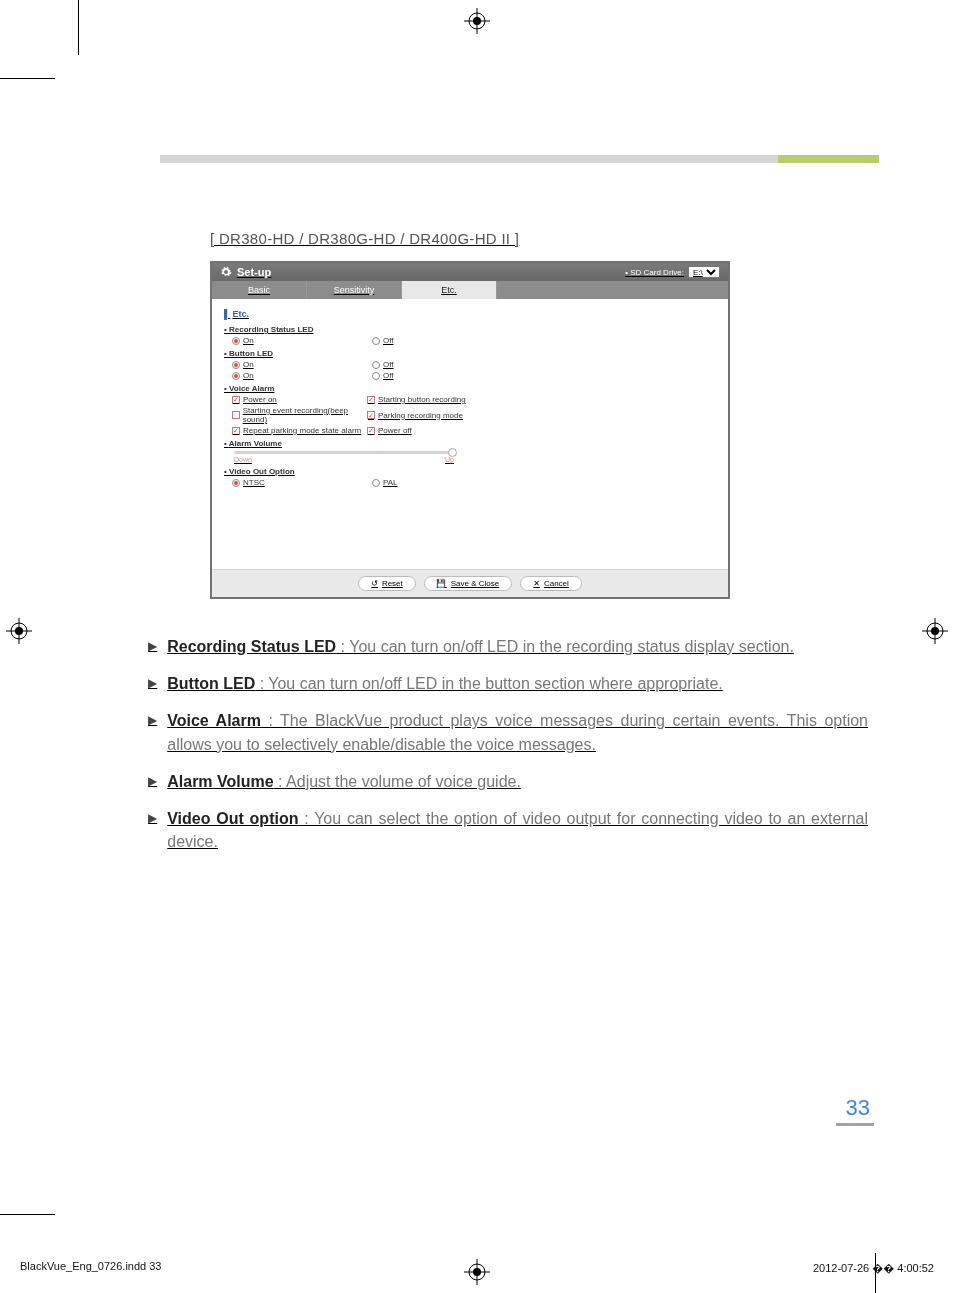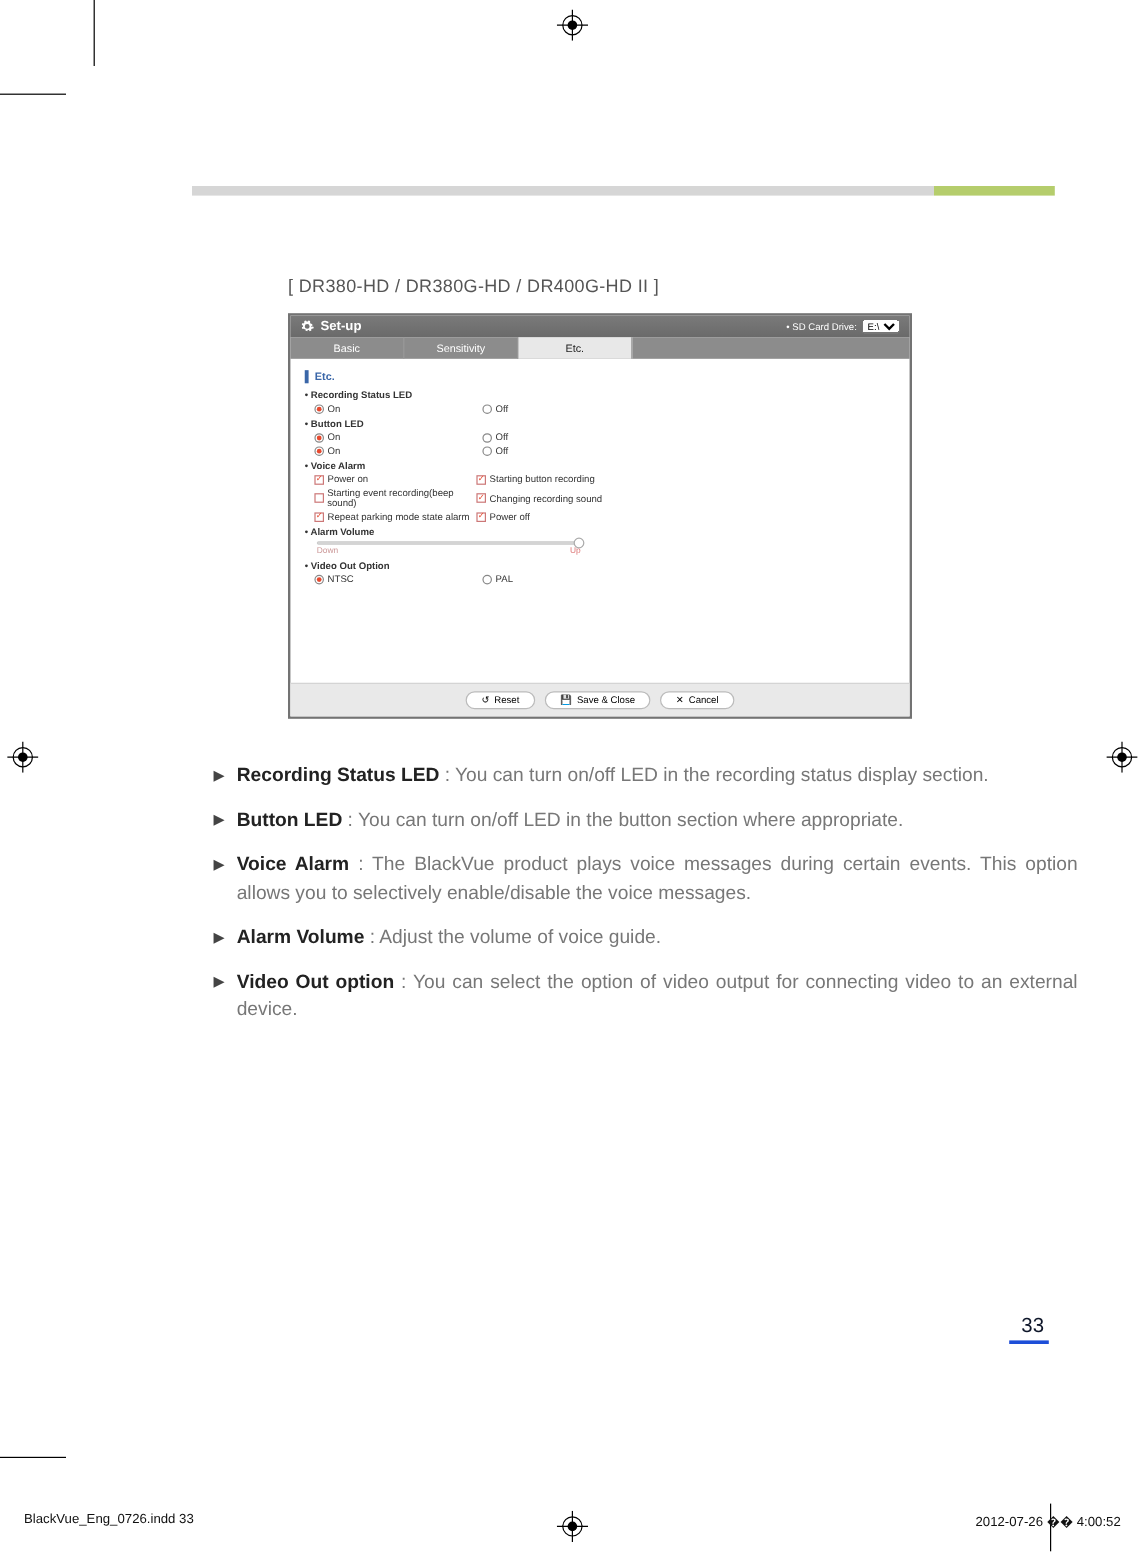--- a/index.html
+++ b/index.html
@@ -19,21 +19,21 @@
   .reg-right { right: 6px; top: 618px; }
 
   .crop-line { position: absolute; background: #000; }
   .crop-tl-v { left: 78px; top: 0; width: 1px; height: 55px; }
   .crop-tl-h { left: 0; top: 78px; width: 55px; height: 1px; }
   .crop-bl-h { left: 0; bottom: 78px; width: 55px; height: 1px; } 
   .crop-br-v { right: 78px; bottom: 0; width: 1px; height: 40px; }
 
   .topbar { position: absolute; left: 160px; right: 75px; top: 155px; height: 8px; background: linear-gradient(to right, #d6d6d6 86%, #b5cd6c 86%); }
 
-  .content { position: absolute; left: 178px; top: 200px; width: 720px; }
+  .content { position: absolute; left: 148px; top: 200px; width: 720px; text-decoration: underline; }
   .model-label { font-size: 15px; color: #555; margin: 30px 0 14px 62px; letter-spacing: .3px; }
 
   
   .shot {
     margin-left: 62px;
     width: 520px;
     border: 2px solid #737373;
     font-family: "Segoe UI", Tahoma, sans-serif;
     background: #fff;
   }
@@ -80,21 +80,21 @@
   .shot-footer { background: #e9e9e9; border-top: 1px solid #d4d4d4; padding: 6px; display: flex; justify-content: center; gap: 8px; }
   .sbtn { background: #fff; border: 1px solid #bbb; border-radius: 9px; font-size: 8px; padding: 2px 12px; display: inline-flex; align-items: center; gap: 4px; cursor: pointer; }
 
   
   .desc-list { margin-top: 36px; font-size: 16px; color: #777; line-height: 1.45; }
   .desc-item { display: flex; margin-bottom: 14px; text-align: justify; }
   .desc-item .arrow { color: #444; margin-right: 10px; font-size: 12px; padding-top: 3px; }
   .desc-item .txt { flex: 1; }
   .desc-item strong { color: #222; font-weight: 600; }
 
-  .page-num { position: absolute; right: 80px; top: 1095px; color: #0f172a; font-size: 17px; border-bottom: 3px solid #1d4ed8; padding: 0 4px 2px 10px; }
+  .page-num { position: absolute; right: 80px; top: 1095px; color: #3b82f6; font-size: 22px; border-bottom: 3px solid #a3a3a3; padding: 0 4px 2px 10px; }
 
   .footer-info { position: absolute; left: 20px; bottom: 18px; right: 20px; display: flex; justify-content: space-between; font-size: 11px; color: #111; font-family: Arial, sans-serif; }
 </style>
 </head>
 <body>
 
 <div class="reg-mark reg-top"><svg viewBox="0 0 26 26">
       <circle cx="13" cy="13" r="8" fill="none" stroke="#000" stroke-width="1"></circle>
       <circle cx="13" cy="13" r="4" fill="#000"></circle>
       <line x1="13" y1="0" x2="13" y2="26" stroke="#000"></line>
@@ -196,21 +196,21 @@
               <span>Starting button recording</span>
             </span>
         </div>
         <div class="chk-row">
           <span class="col">
               <span class="c"></span>
               <span>Starting event recording(beep sound)</span>
             </span>
           <span class="col">
               <span class="c on"></span>
-              <span>Changing recording sound</span>
+              <span>Parking recording mode</span>
             </span>
         </div>
         <div class="chk-row">
           <span class="col">
               <span class="c on"></span>
               <span>Repeat parking mode state alarm</span>
             </span>
           <span class="col">
               <span class="c on"></span>
               <span>Power off</span>

